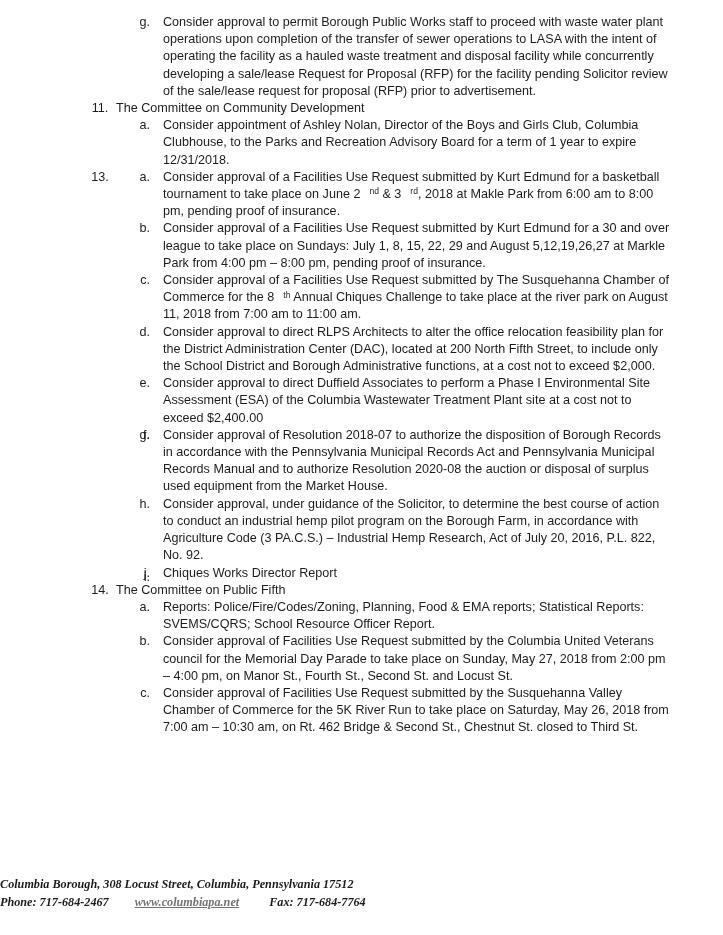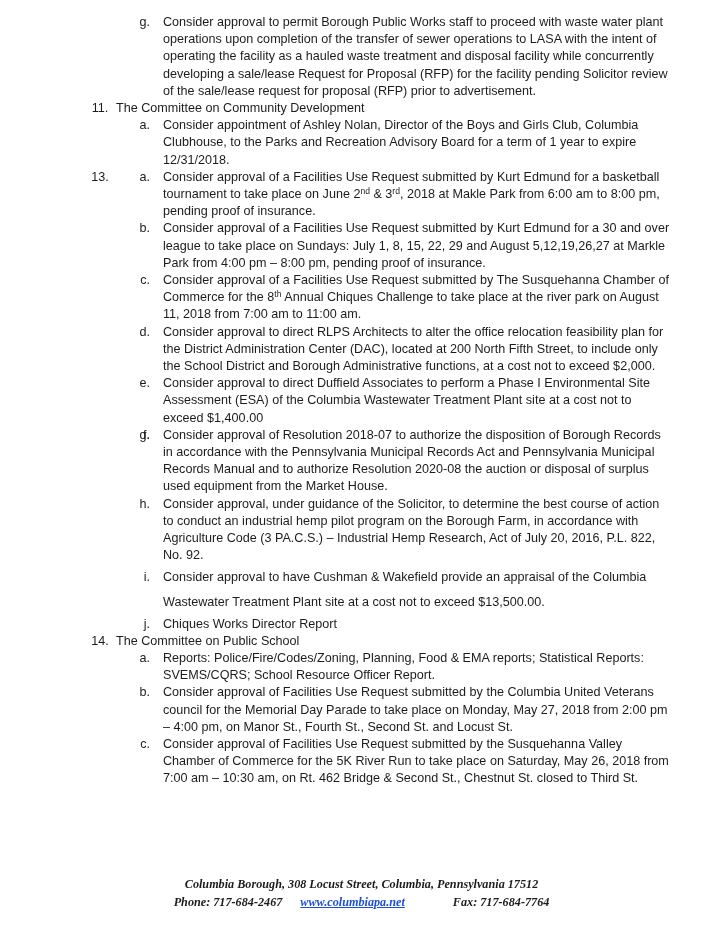--- a/index.html
+++ b/index.html
@@ -73,42 +73,42 @@
   }
 
   .body-text {
     display: block;
   }
 
   sup {
     font-size: 0.68em;
     vertical-align: 0.42em;
     line-height: 0;
+    padding-left: 9px;
   }
 
   
   #footer {
     position: absolute;
     left: 0;
     top: 876px;
     width: 723px;
-    text-align: center;
     font-family: "Liberation Serif", serif;
     font-weight: bold;
     font-style: italic;
     font-size: 12.2px;
     line-height: 17px;
     color: #1c1c1c;
   }
   #footer .line2 {
     display: block;
     margin-top: 1px;
   }
-  #footer .phone { margin-right: 18px; }
-  #footer .fax { margin-left: 48px; }
+  #footer .phone { margin-right: 26px; }
+  #footer .fax { margin-left: 30px; }
   #footer .weblink {
     color: #3a35c8;
     text-decoration: underline;
   }
 </style>
 </head>
 <body>
 
 <div id="page">
   <ol class="agenda-list" id="agenda-list">
@@ -143,61 +143,60 @@
         <li class="sub-item">
           <span class="marker">c.</span>
           <span class="body-text">Consider approval of a Facilities Use Request submitted by The Susquehanna Chamber of Commerce for the 8<sup>th</sup> Annual Chiques Challenge to take place at the river park on August 11, 2018 from 7:00 am to 11:00 am.</span>
         </li>
         <li class="sub-item">
           <span class="marker">d.</span>
           <span class="body-text">Consider approval to direct RLPS Architects to alter the office relocation feasibility plan for the District Administration Center (DAC), located at 200 North Fifth Street, to include only the School District and Borough Administrative functions, at a cost not to exceed $2,000.</span>
         </li>
         <li class="sub-item">
           <span class="marker">e.</span>
-          <span class="body-text">Consider approval to direct Duffield Associates to perform a Phase I Environmental Site Assessment (ESA) of the Columbia Wastewater Treatment Plant site at a cost not to exceed $1,400.00</span>
+          <span class="body-text">Consider approval to direct Duffield Associates to perform a Phase I Environmental Site Assessment (ESA) of the Columbia Wastewater Treatment Plant site at a cost not to exceed $2,400.00</span>
         </li>
         <li class="sub-item">
           <span class="marker">f.</span>
         </li>
         <li class="sub-item">
           <span class="marker">g.</span>
           <span class="body-text">Consider approval of Resolution 2018-07 to authorize the disposition of Borough Records in accordance with the Pennsylvania Municipal Records Act and Pennsylvania Municipal Records Manual and to authorize Resolution 2020-08 the auction or disposal of surplus used equipment from the Market House.</span>
         </li>
         <li class="sub-item">
           <span class="marker">h.</span>
           <span class="body-text">Consider approval, under guidance of the Solicitor, to determine the best course of action to conduct an industrial hemp pilot program on the Borough Farm, in accordance with Agriculture Code (3 PA.C.S.) – Industrial Hemp Research, Act of July 20, 2016, P.L. 822, No. 92.</span>
         </li>
         <li class="sub-item wide-space">
           <span class="marker">i.</span>
-          <span class="body-text">Consider approval to have Cushman &amp; Wakefield provide an appraisal of the Columbia Wastewater Treatment Plant site at a cost not to exceed $13,500.00.</span>
         </li>
         <li class="sub-item">
           <span class="marker">j.</span>
           <span class="body-text">Chiques Works Director Report</span>
         </li>
       </ul>
       <li class="num-item">
         <span class="marker">14.</span>
-        <span class="body-text">The Committee on Public School</span>
+        <span class="body-text">The Committee on Public Fifth</span>
       </li>
       <ul class="sub-list">
         <li class="sub-item">
           <span class="marker">a.</span>
           <span class="body-text">Reports:  Police/Fire/Codes/Zoning, Planning, Food &amp; EMA reports; Statistical Reports: SVEMS/CQRS; School Resource Officer Report.</span>
         </li>
         <li class="sub-item">
           <span class="marker">b.</span>
-          <span class="body-text">Consider approval of Facilities Use Request submitted by the Columbia United Veterans council for the Memorial Day Parade to take place on Monday, May 27, 2018 from 2:00 pm – 4:00 pm, on Manor St., Fourth St., Second St. and Locust St.</span>
+          <span class="body-text">Consider approval of Facilities Use Request submitted by the Columbia United Veterans council for the Memorial Day Parade to take place on Sunday, May 27, 2018 from 2:00 pm – 4:00 pm, on Manor St., Fourth St., Second St. and Locust St.</span>
         </li>
         <li class="sub-item">
           <span class="marker">c.</span>
           <span class="body-text">Consider approval of Facilities Use Request submitted by the Susquehanna Valley Chamber of Commerce for the 5K River Run to take place on Saturday, May 26, 2018 from 7:00 am – 10:30 am, on Rt. 462 Bridge &amp; Second St., Chestnut St. closed to Third St.</span>
         </li>
       </ul>
     </ol>
 </div>
 
 <div id="footer">
   <span class="line1">Columbia Borough, 308 Locust Street, Columbia, Pennsylvania 17512</span>
   <span class="line2">
-    <span class="phone">Phone:  717-684-2467</span><a class="weblink" href="#" style="color: #1d4ed8;">www.columbiapa.net</a><span class="fax">Fax:  717-684-7764</span>
+    <span class="phone">Phone:  717-684-2467</span><a class="weblink" href="#" style="color: #737373;">www.columbiapa.net</a><span class="fax">Fax:  717-684-7764</span>
   </span>
 </div>
 
 </body></html>

